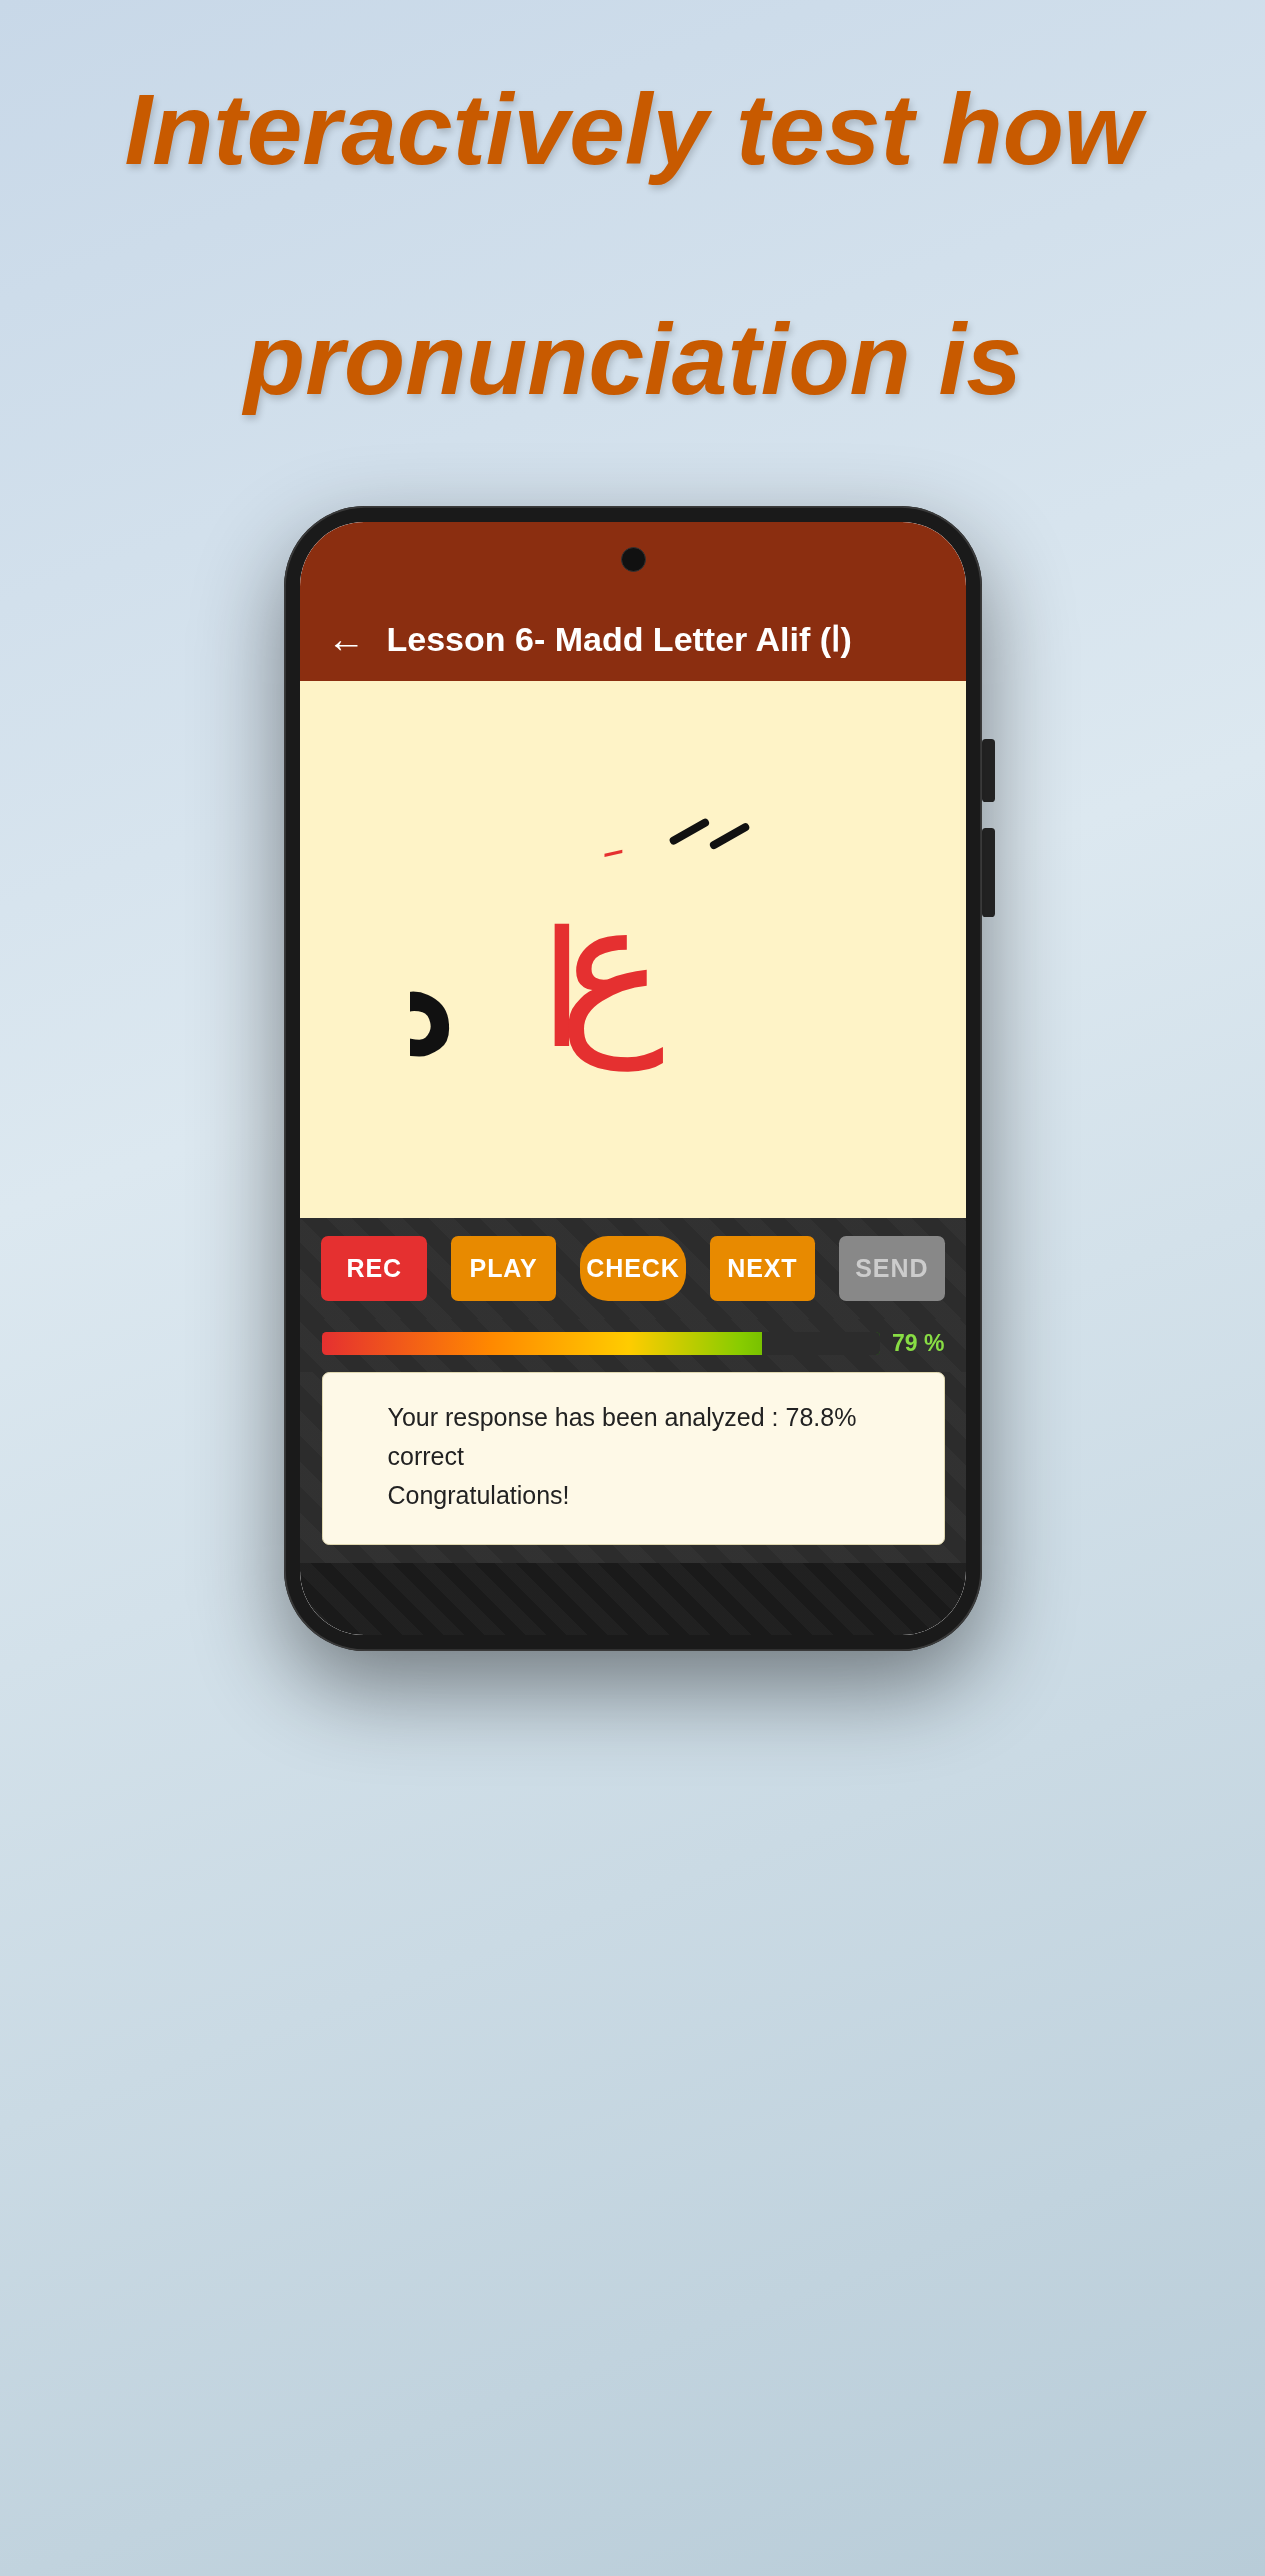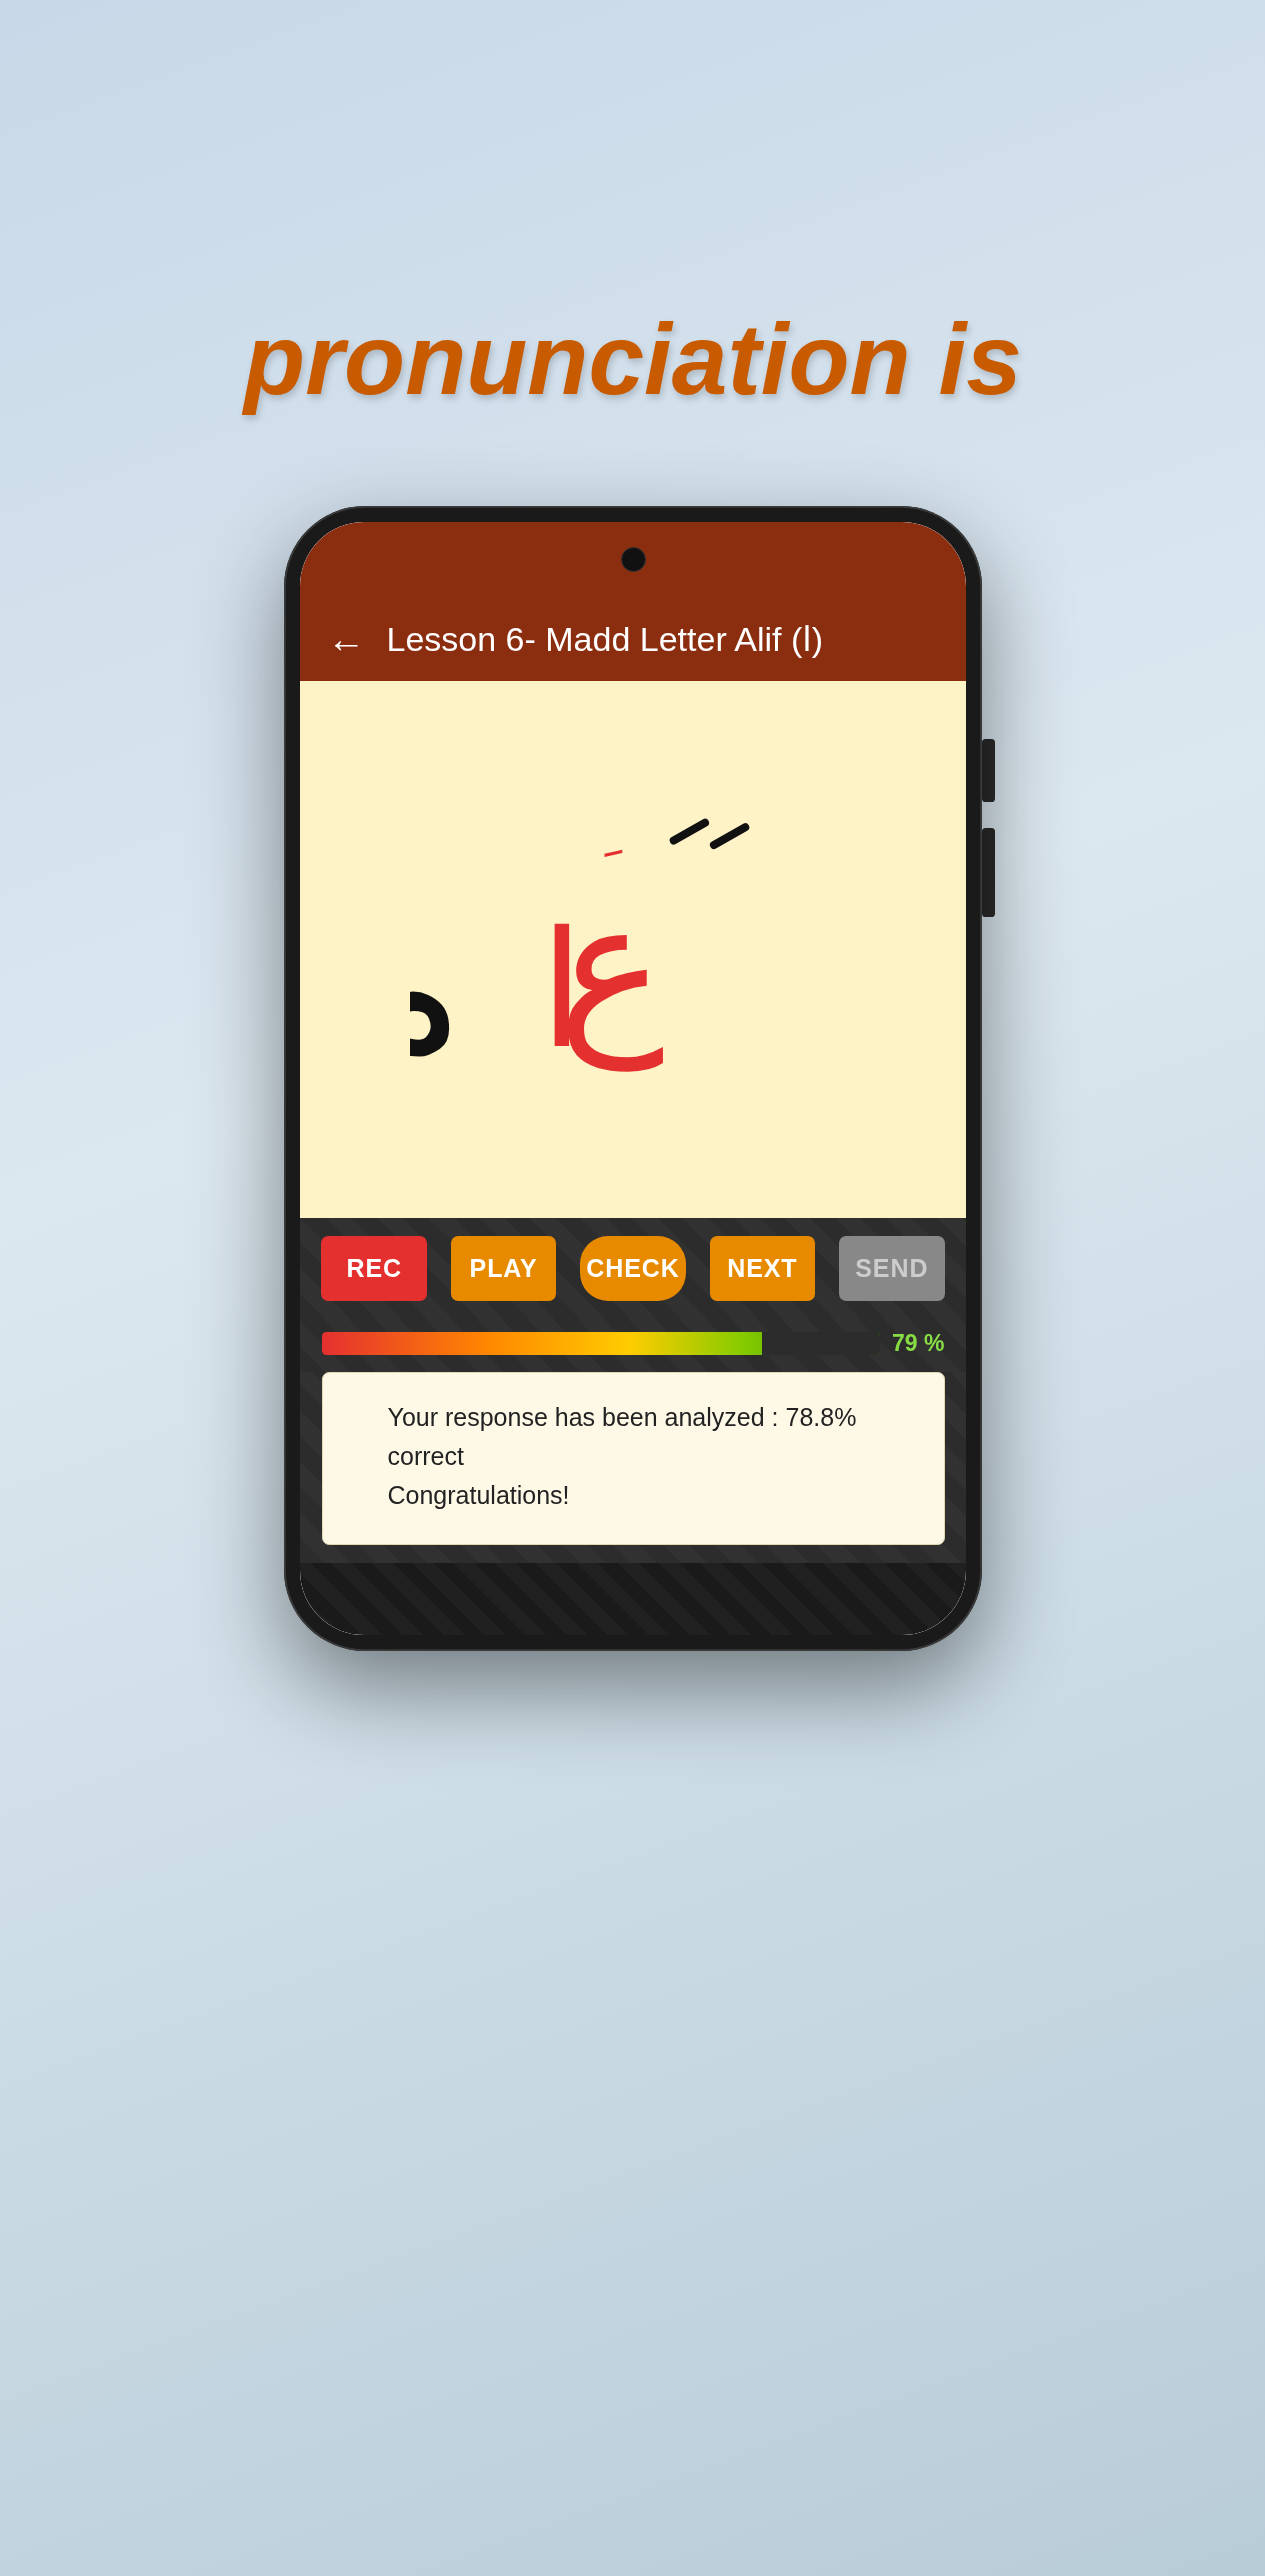--- a/index.html
+++ b/index.html
@@ -84,21 +84,21 @@
     .back-arrow {
       color: #fff;
       font-size: 38px;
       margin-right: 21.5px;
       line-height: 1;
     }
 
     .nav-title {
       color: #fff;
       font-size: 34px;
-      font-weight: 400;
+      font-weight: 700;
     }
 
     
     .progress-section {
       background: #2c2c2c;
       padding: 16px 21.5px 10.7px;
       background-image: repeating-linear-gradient(
         45deg,
         transparent,
         transparent 18px,
@@ -292,21 +292,21 @@
       top: 322px;
       width: 12.5px;
       height: 89px;
     }
   </style>
 </head>
 <body>
 
 <div class="headline">
   <div class="headline-text">
-    <br>
+    <span>Interactively test how</span><br>
     <br>
     <span>pronunciation is</span>
   </div>
 </div>
 
 <div class="phone-wrapper">
   <div class="phone-side-btn phone-vol-up"></div>
   <div class="phone-side-btn phone-vol-down"></div>
 
   <div class="phone-frame">

